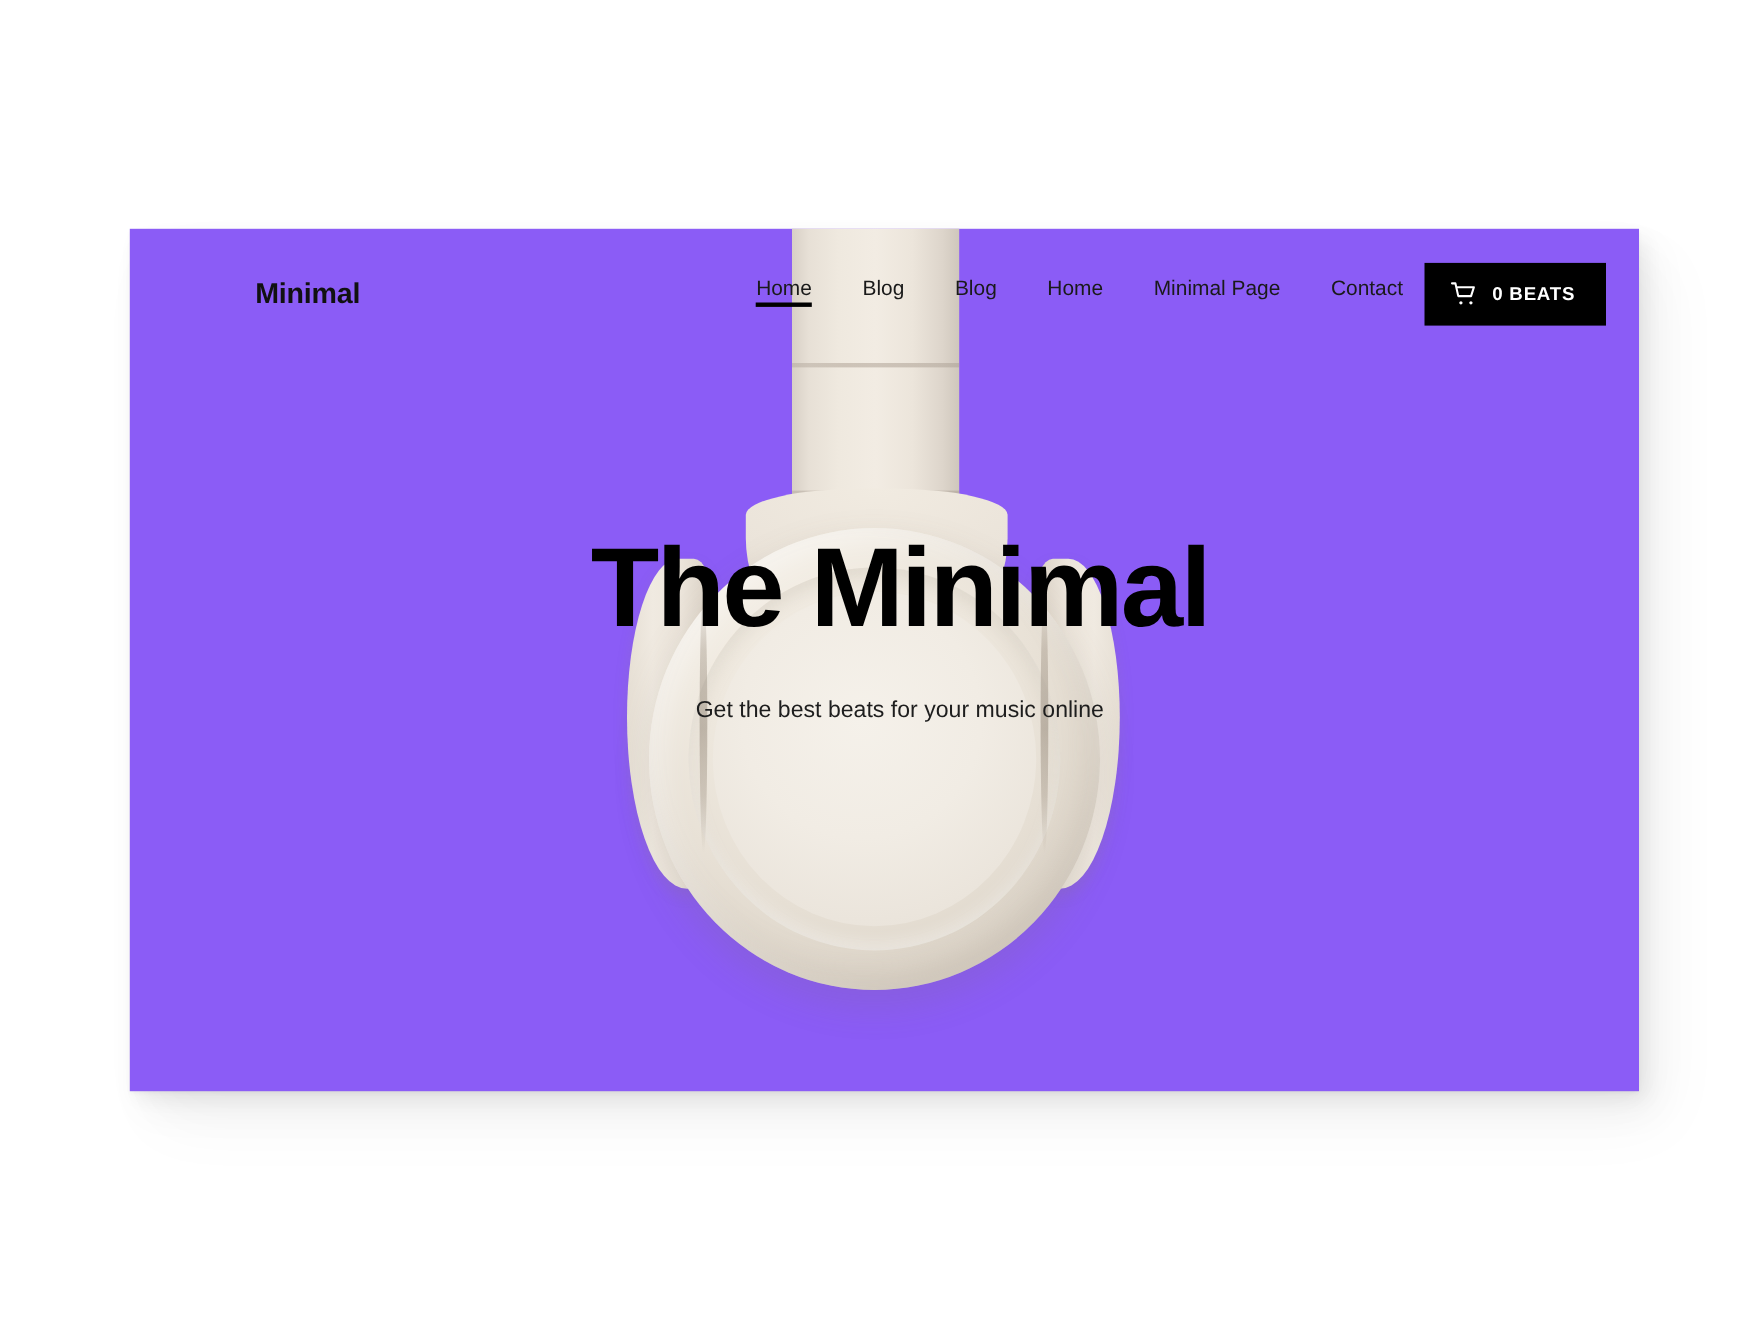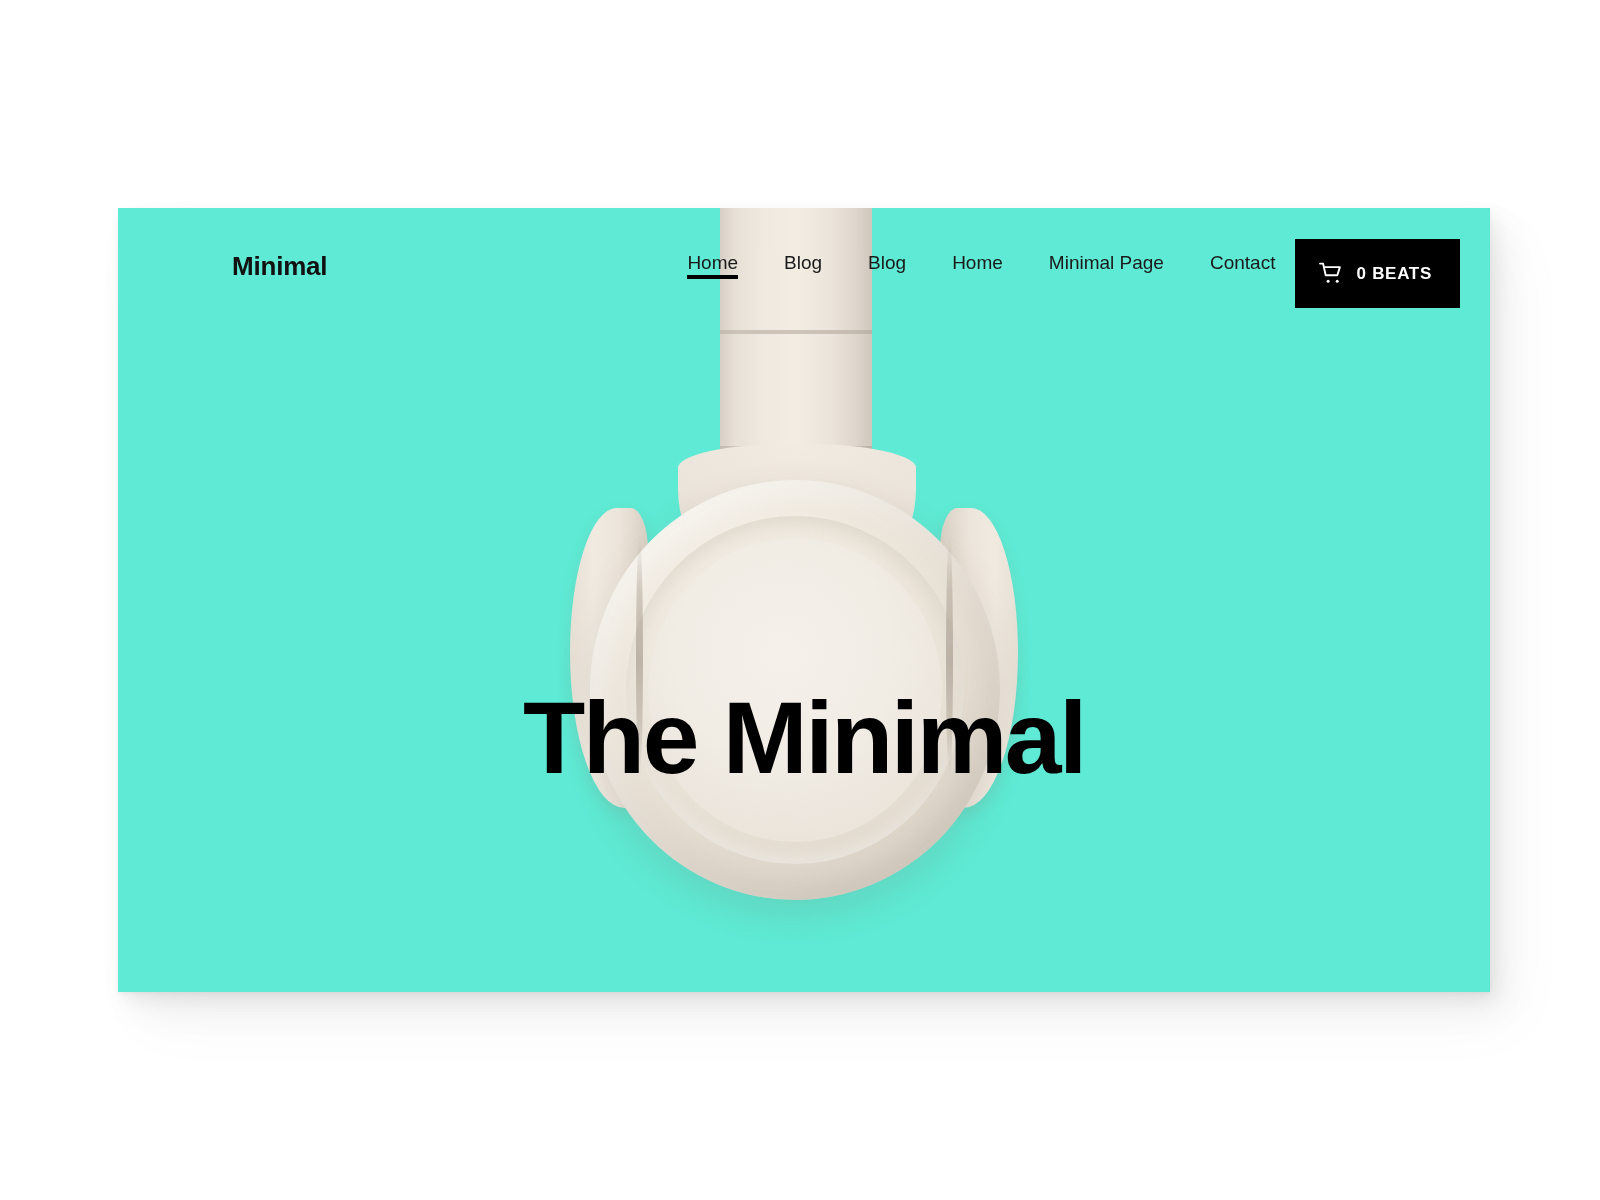--- a/index.html
+++ b/index.html
@@ -19,21 +19,21 @@
     background: #ffffff;
   }
 
   
   .page-card {
     position: absolute;
     left: 118px;
     top: 208px;
     width: 1372px;
     height: 784px;
-    background: #5eead4;
+    background: #8b5cf6;
     overflow: hidden;
     box-shadow:
       0 2px 4px rgba(0,0,0,0.045),
       6px 8px 16px rgba(0,0,0,0.055),
       14px 18px 34px rgba(0,0,0,0.05),
       24px 30px 60px rgba(0,0,0,0.035);
   }
 
   
   .hero-art {
@@ -230,48 +230,48 @@
     bottom: 0;
     width: 100%;
     height: 4px;
     background: #000000;
   }
 
   .cart-button {
     position: absolute;
     right: 30px;
     top: 31px;
-    height: 69px;
+    height: 57px;
     display: flex;
     align-items: center;
     gap: 13px;
     padding: 0 28px 0 24px;
     background: #000000;
     color: #ffffff;
     cursor: pointer;
   }
   .cart-icon { display: block; flex: 0 0 auto; }
   .cart-label {
     font-size: 17px;
     font-weight: 700;
     letter-spacing: 0.7px;
     white-space: nowrap;
   }
 
   
   .hero {
     position: absolute;
-    left: 0;
+    left: 14px;
     top: 0;
     width: 100%;
     height: 100%;
     display: flex;
-    flex-direction: row;
+    flex-direction: column;
     align-items: center;
-    justify-content: center;
+    justify-content: flex-start;
     padding-top: 275px;
   }
 
   .hero-title {
     font-size: 102px;
     font-weight: 700;
     letter-spacing: -2.5px;
     line-height: 1;
     color: #000000;
     white-space: nowrap;
@@ -340,17 +340,18 @@
           </svg>
         </span>
         <span class="cart-label">0 BEATS</span>
       </div>
 
     </header>
 
     <section class="hero">
       <h1 class="hero-title">The Minimal</h1>
 
+      <p class="hero-sub">Get the best beats for your music online</p>
 
     </section>
 
   </div>
 </div>
 
 </body></html>

